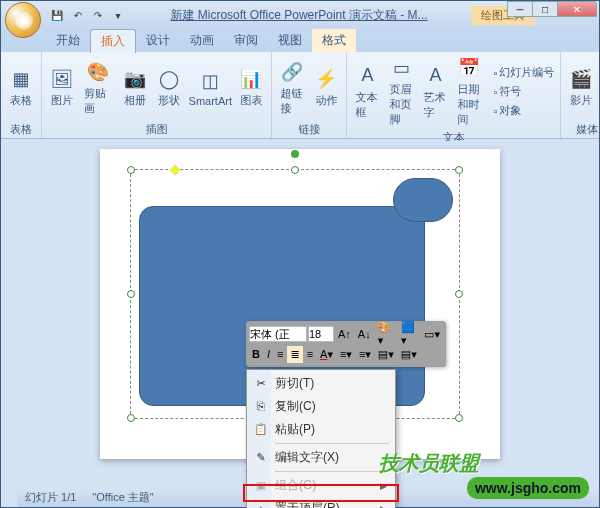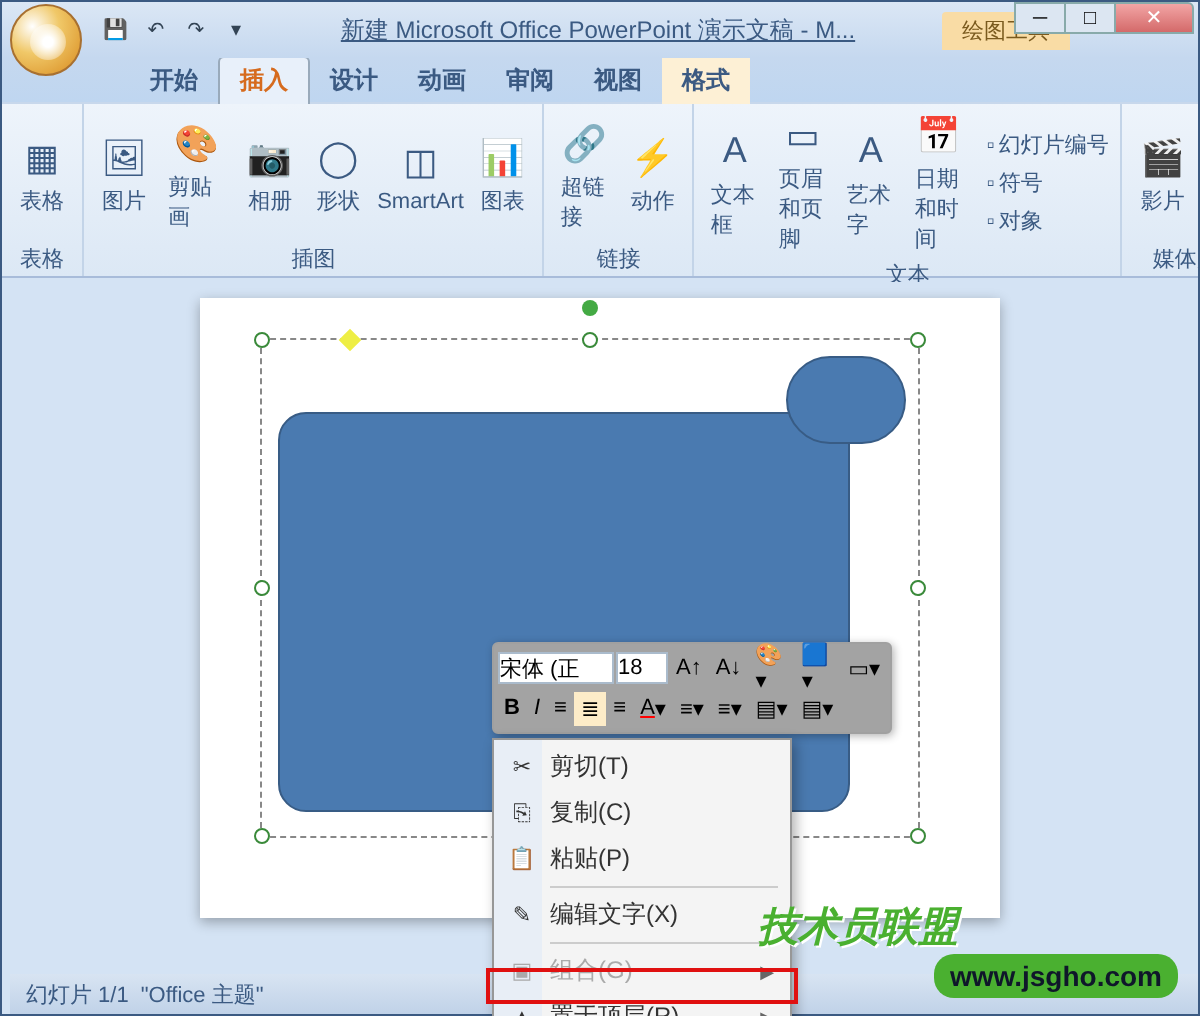--- a/index.html
+++ b/index.html
@@ -8,21 +8,21 @@
 .titlebar { height: 28px; background: linear-gradient(#dbe7f5, #c5d8ef); display: flex; align-items: center; padding: 0 4px; position: relative; }
 .orb { width: 36px; height: 36px; border-radius: 50%; background: radial-gradient(circle at 30% 30%, #fff, #f0c868 40%, #d88a1e); position: absolute; top: 1px; left: 4px; z-index: 10; border: 1px solid #a87030; }
 .orb::after { content: ""; position: absolute; width: 18px; height: 18px; left: 9px; top: 9px; background: radial-gradient(circle, #fff 20%, transparent); border-radius: 50%; }
 .qat { margin-left: 44px; display: flex; gap: 2px; }
 .qat-btn { width: 18px; height: 18px; display: flex; align-items: center; justify-content: center; font-size: 10px; color: #345; }
 .title-text { flex: 1; text-align: center; font-size: 12px; color: #3b5a82; white-space: nowrap; overflow: hidden; text-decoration: underline; }
 .context-tab-label { background: #f9dca5; padding: 2px 10px; font-size: 11px; color: #7a5a1e; border-radius: 2px 2px 0 0; margin-right: 60px; }
 .win-controls { position: absolute; right: 2px; top: 0; display: flex; }
 .win-btn { width: 26px; height: 16px; font-size: 10px; display: flex; align-items: center; justify-content: center; border: 1px solid #8aa; background: #dce6f2; margin-left: -1px; }
 .win-close { background: linear-gradient(#f2a5a5, #d46a6a); color: #fff; width: 40px; border-radius: 0 3px 0 0; }
-.tabs { height: 22px; display: flex; align-items: center; padding-left: 64px; background: linear-gradient(#c5d8ef, #bfd6f0); font-weight: bold; }
+.tabs { height: 22px; display: flex; align-items: flex-start; padding-left: 45px; background: linear-gradient(#c5d8ef, #bfd6f0); }
 .tab { padding: 3px 10px; font-size: 12px; color: #3b5a82; cursor: pointer; }
 .tab.active { background: #e8f0fa; border: 1px solid #9ab; border-bottom: none; border-radius: 3px 3px 0 0; color: #d66b1e; }
 .tab.context { background: #fdf0d5; }
 .ribbon { height: 88px; background: linear-gradient(#eef4fb, #dce8f5); border-top: 1px solid #c8d8ec; border-bottom: 1px solid #a8bcda; display: flex; }
 .group { border-right: 1px solid #c3d4e8; padding: 2px 4px 0; display: flex; flex-direction: column; }
 .group-body { flex: 1; display: flex; align-items: center; gap: 2px; }
 .group-label { font-size: 11px; color: #3b5a82; text-align: center; padding: 1px 0; }
 .rbtn { display: flex; flex-direction: column; align-items: center; padding: 2px 4px; font-size: 11px; color: #3b5a82; cursor: pointer; min-width: 32px; }
 .rbtn-icon { width: 24px; height: 24px; margin-bottom: 2px; display: flex; align-items: center; justify-content: center; font-size: 18px; }
 .rbtn-sm { font-size: 11px; color: #3b5a82; padding: 1px 2px; display: flex; align-items: center; gap: 2px; white-space: nowrap; }
@@ -44,21 +44,21 @@
 .mt-item { padding: 1px 2px; font-size: 11px; display: flex; align-items: center; border: 1px solid transparent; }
 .mt-input { width: 58px; height: 16px; font-size: 11px; border: 1px solid #abc; }
 .mt-size { width: 26px; height: 16px; font-size: 11px; border: 1px solid #abc; }
 .context-menu { position: absolute; left: 245px; top: 368px; width: 150px; background: #f4f4f4; border: 1px solid #979797; box-shadow: 2px 2px 6px rgba(0,0,0,0.3); z-index: 50; padding: 2px; font-size: 12px; }
 .cm-item { display: flex; align-items: center; padding: 3px 6px 3px 26px; position: relative; cursor: pointer; color: #333; }
 .cm-item.disabled { color: #aaa; }
 .cm-icon { position: absolute; left: 4px; width: 16px; height: 16px; display: flex; align-items: center; justify-content: center; font-size: 11px; }
 .cm-iconbar { position: absolute; left: 0; top: 0; bottom: 0; width: 24px; background: #e8eef6; }
 .cm-sep { height: 1px; background: #ccc; margin: 2px 4px 2px 26px; }
 .cm-arrow { position: absolute; right: 6px; font-size: 9px; color: #666; }
-.statusbar { position: absolute; bottom: 0; left: 4px; right: 0; height: 20px; background: linear-gradient(#d8e4f2, #c0d2e8); display: flex; align-items: center; padding: 0 8px; font-size: 11px; color: #3b5a82; gap: 6px; }
+.statusbar { position: absolute; bottom: 0; left: 16px; right: 0; height: 20px; background: linear-gradient(#d8e4f2, #c0d2e8); display: flex; align-items: center; padding: 0 8px; font-size: 11px; color: #3b5a82; gap: 16px; }
 .watermark1 { position: absolute; right: 120px; bottom: 30px; z-index: 100; font-size: 20px; font-weight: bold; font-style: italic; color: #4ab030; text-shadow: 1px 1px 0 #fff; }
 .watermark2 { position: absolute; right: 10px; bottom: 8px; z-index: 100; font-size: 14px; font-weight: bold; color: #0f172a; background: #4ab030; padding: 3px 8px; border-radius: 10px; }
 .watermark3 { position: absolute; left: 268px; bottom: 14px; z-index: 100; font-size: 15px; font-weight: bold; color: #d66b1e; }
 .wm3b { font-size: 10px; color: #666; display: block; }
 .highlight-box { position: absolute; left: 242px; top: 483px; width: 156px; height: 18px; border: 2px solid #e01010; z-index: 60; }
 </style>
 </head>
 <body>
 
 <div class="window">

